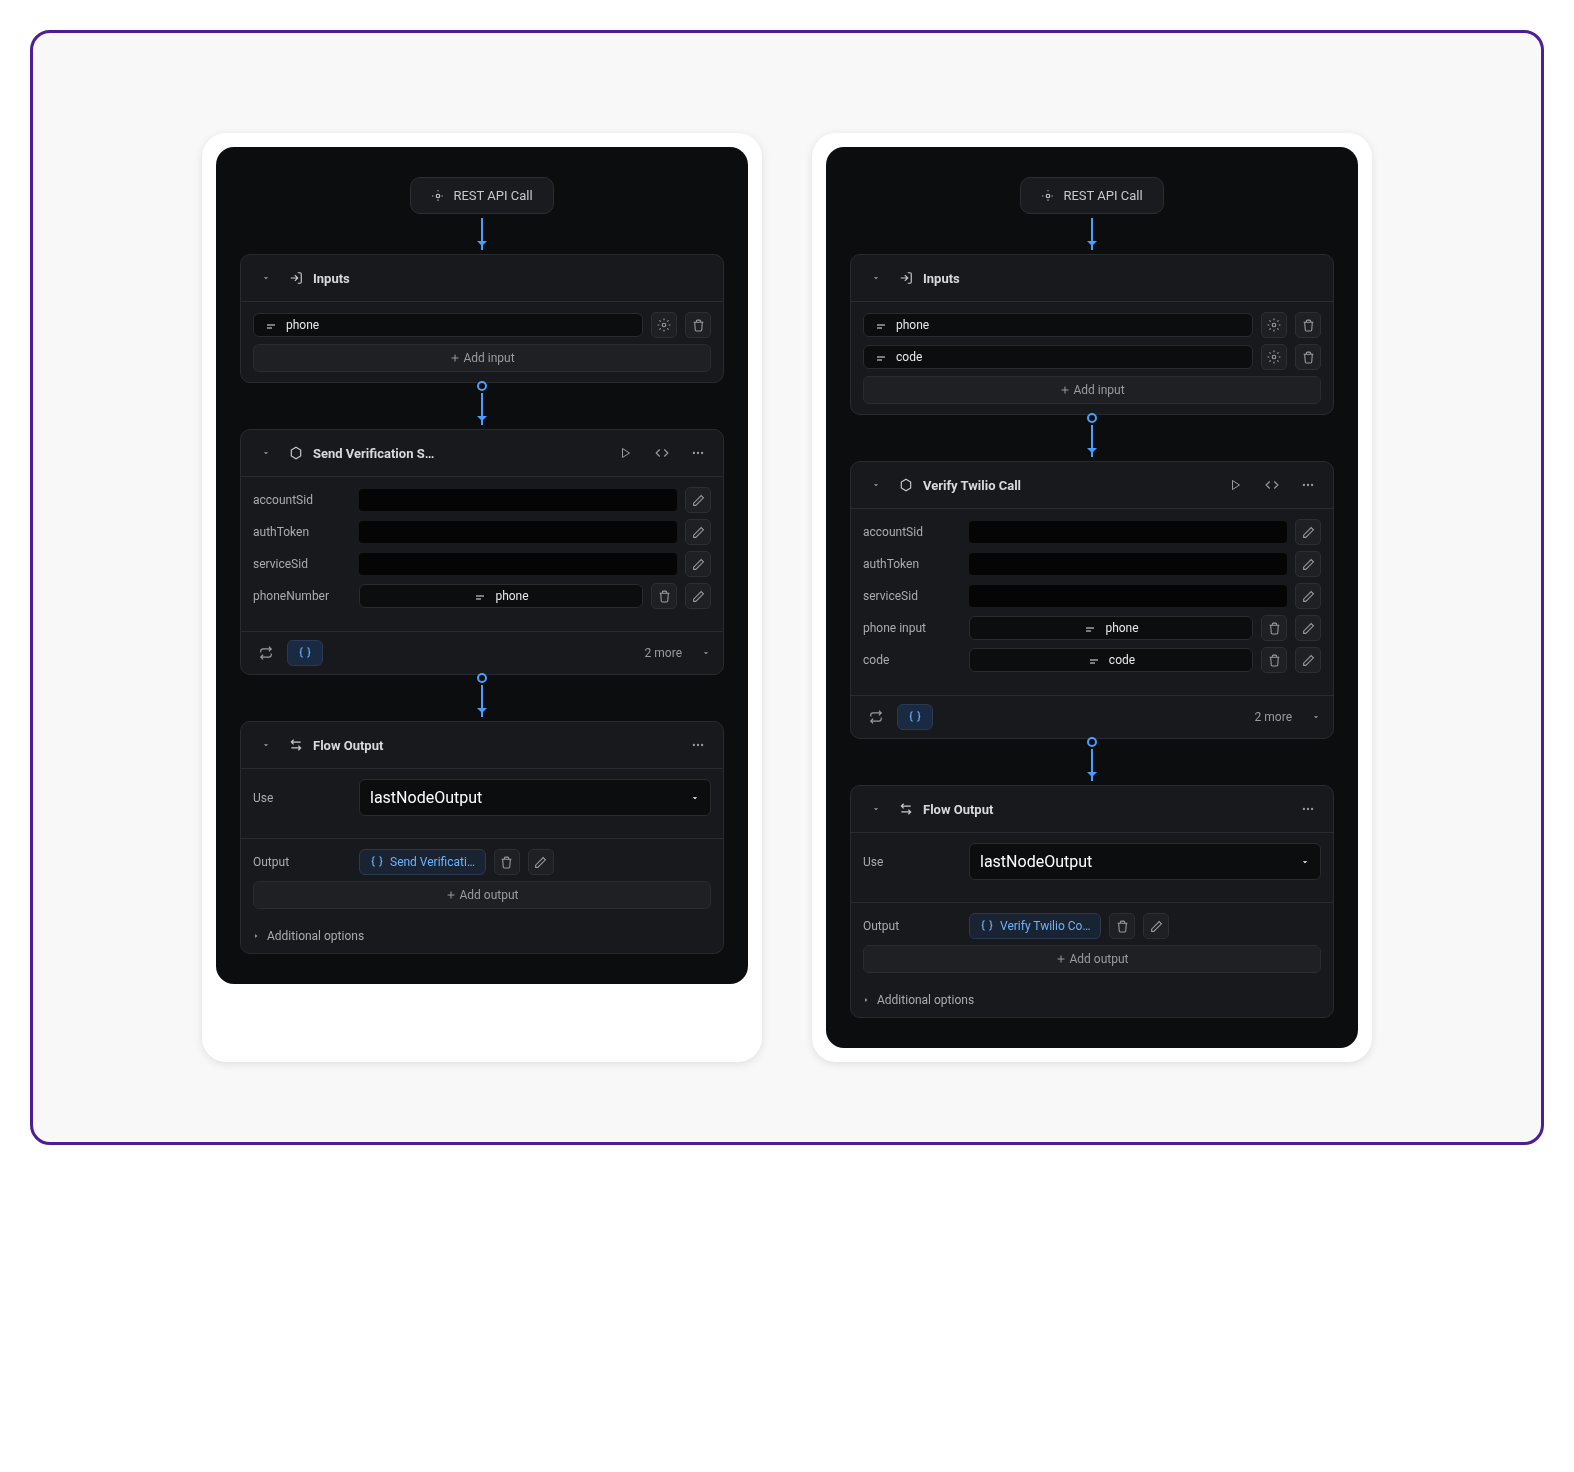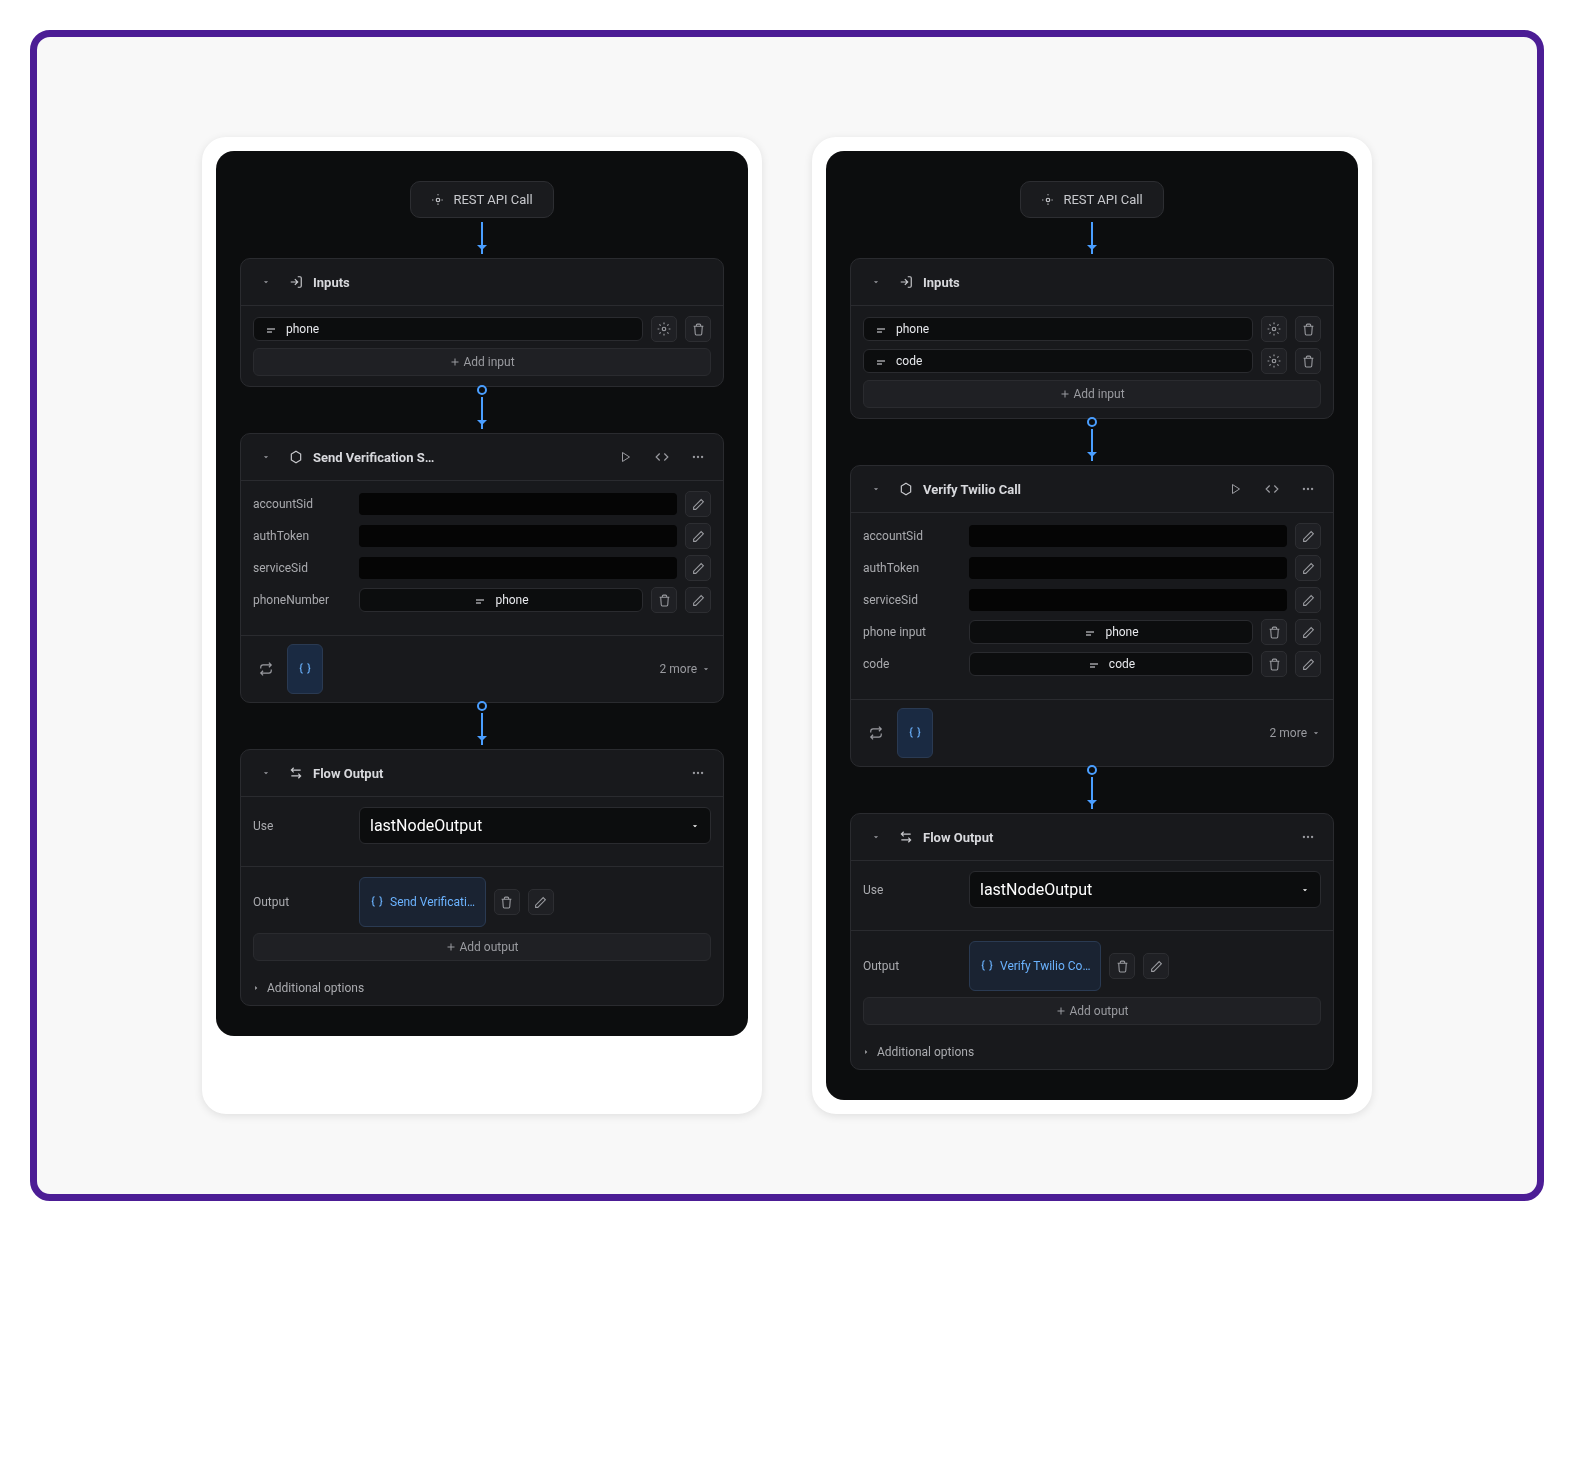--- a/index.html
+++ b/index.html
@@ -1,17 +1,17 @@
 <!DOCTYPE html>
 <html><head>
 <meta charset="utf-8">
 <style>
 *{box-sizing:border-box;margin:0;padding:0}
 body{font-family:-apple-system,BlinkMacSystemFont,"Segoe UI",Roboto,sans-serif;background:#fff;padding:30px}
-.outer{border:7px solid #4c1d95;border-radius:20px;background:#f8f8f8;padding:40px 90px 80px}
+.outer{border:3px solid #4c1d95;border-radius:20px;background:#f8f8f8;padding:40px 90px 80px}
 .title{font-size:52px;font-weight:600;color:#1a1a1a;text-align:center;margin-bottom:60px}
 .panels{display:flex;gap:50px;justify-content:center}
 .panel{background:#fff;border-radius:24px;padding:14px;box-shadow:0 2px 8px rgba(0,0,0,.1);flex:1;max-width:560px}
 .canvas{background:#0c0d0e;border-radius:18px;padding:30px 24px;min-height:830px;display:flex;flex-direction:column;align-items:center}
 .pill{background:#1a1b1e;border:1px solid #2d2e32;border-radius:10px;padding:10px 20px;color:#c8c9cd;font-size:13px;display:inline-flex;align-items:center;gap:8px}
 .arrow{width:2px;height:32px;background:#4a9eff;position:relative;margin:4px 0}
 .arrow::after{content:"";position:absolute;bottom:-1px;left:-4px;border:5px solid transparent;border-top-color:#4a9eff}
 .dot{width:10px;height:10px;border-radius:50%;border:2px solid #4a9eff;background:#0c0d0e;margin:-2px 0}
 .card{background:#18191c;border:1px solid #2a2b2f;border-radius:10px;width:100%;color:#c8c9cd;font-size:13px}
 .card-hd{display:flex;align-items:center;padding:10px 12px;gap:10px;border-bottom:1px solid #2a2b2f}
@@ -21,24 +21,24 @@
 .field-row{display:flex;align-items:center;gap:8px;margin-bottom:6px}
 .field-row:last-child{margin-bottom:12px}
 .input-box{background:#0c0d0e;border:1px solid #2a2b2f;border-radius:6px;padding:4px 10px;flex:1;display:flex;align-items:center;gap:8px;color:#e8e9ed;font-size:12px}
 .icon-btn{width:26px;height:26px;background:#1f2024;border:1px solid #2d2e32;border-radius:5px;display:flex;align-items:center;justify-content:center;color:#9a9ba0;cursor:pointer;flex-shrink:0}
 .icon-btn.flat{background:transparent;border:none}
 .add-btn{background:#1f2024;border:1px solid #2a2b2f;border-radius:6px;padding:6px;text-align:center;color:#9a9ba0;font-size:12px;cursor:pointer;display:flex;align-items:center;justify-content:center;gap:2px}
 .card-ft{display:flex;align-items:center;padding:8px 12px;border-top:1px solid #2a2b2f;gap:8px}
 .card-ft .sp{flex:1}
 .lbl{width:98px;color:#aaabaf;font-size:12px;flex-shrink:0}
 .redact{background:#050505;border-radius:4px;flex:1;height:22px}
-.chip{background:#1a2332;border:1px solid #2a3a52;border-radius:6px;padding:17px 10px;color:#6bb3ff;font-size:12px;display:inline-flex;align-items:center;gap:6px}
+.chip{background:#1a2332;border:1px solid #2a3a52;border-radius:6px;padding:5px 10px;color:#6bb3ff;font-size:12px;display:inline-flex;align-items:center;gap:6px}
 .chip.sel{background:#1a2a42}
 .select{background:#0c0d0e;border:1px solid #2a2b2f;border-radius:6px;padding:8px 10px;flex:1;display:flex;align-items:center;justify-content:space-between;color:#ffffff;font-size:16px}
-.more-link{color:#9a9ba0;font-size:12px;display:flex;align-items:center;gap:4px}
+.more-link{color:#9a9ba0;font-size:12px;display:flex;align-items:center;gap:19px}
 .addl{padding:10px 10px;color:#aaabaf;font-size:12px;display:flex;align-items:center;gap:6px;cursor:pointer}
 .ico{width:14px;height:14px;display:inline-flex;align-items:center;justify-content:center;flex-shrink:0}
 svg{display:block}
 </style>
 </head>
 <body>
 
 <div class="outer">
   <h1 class="title"></h1>
   <div class="panels">

